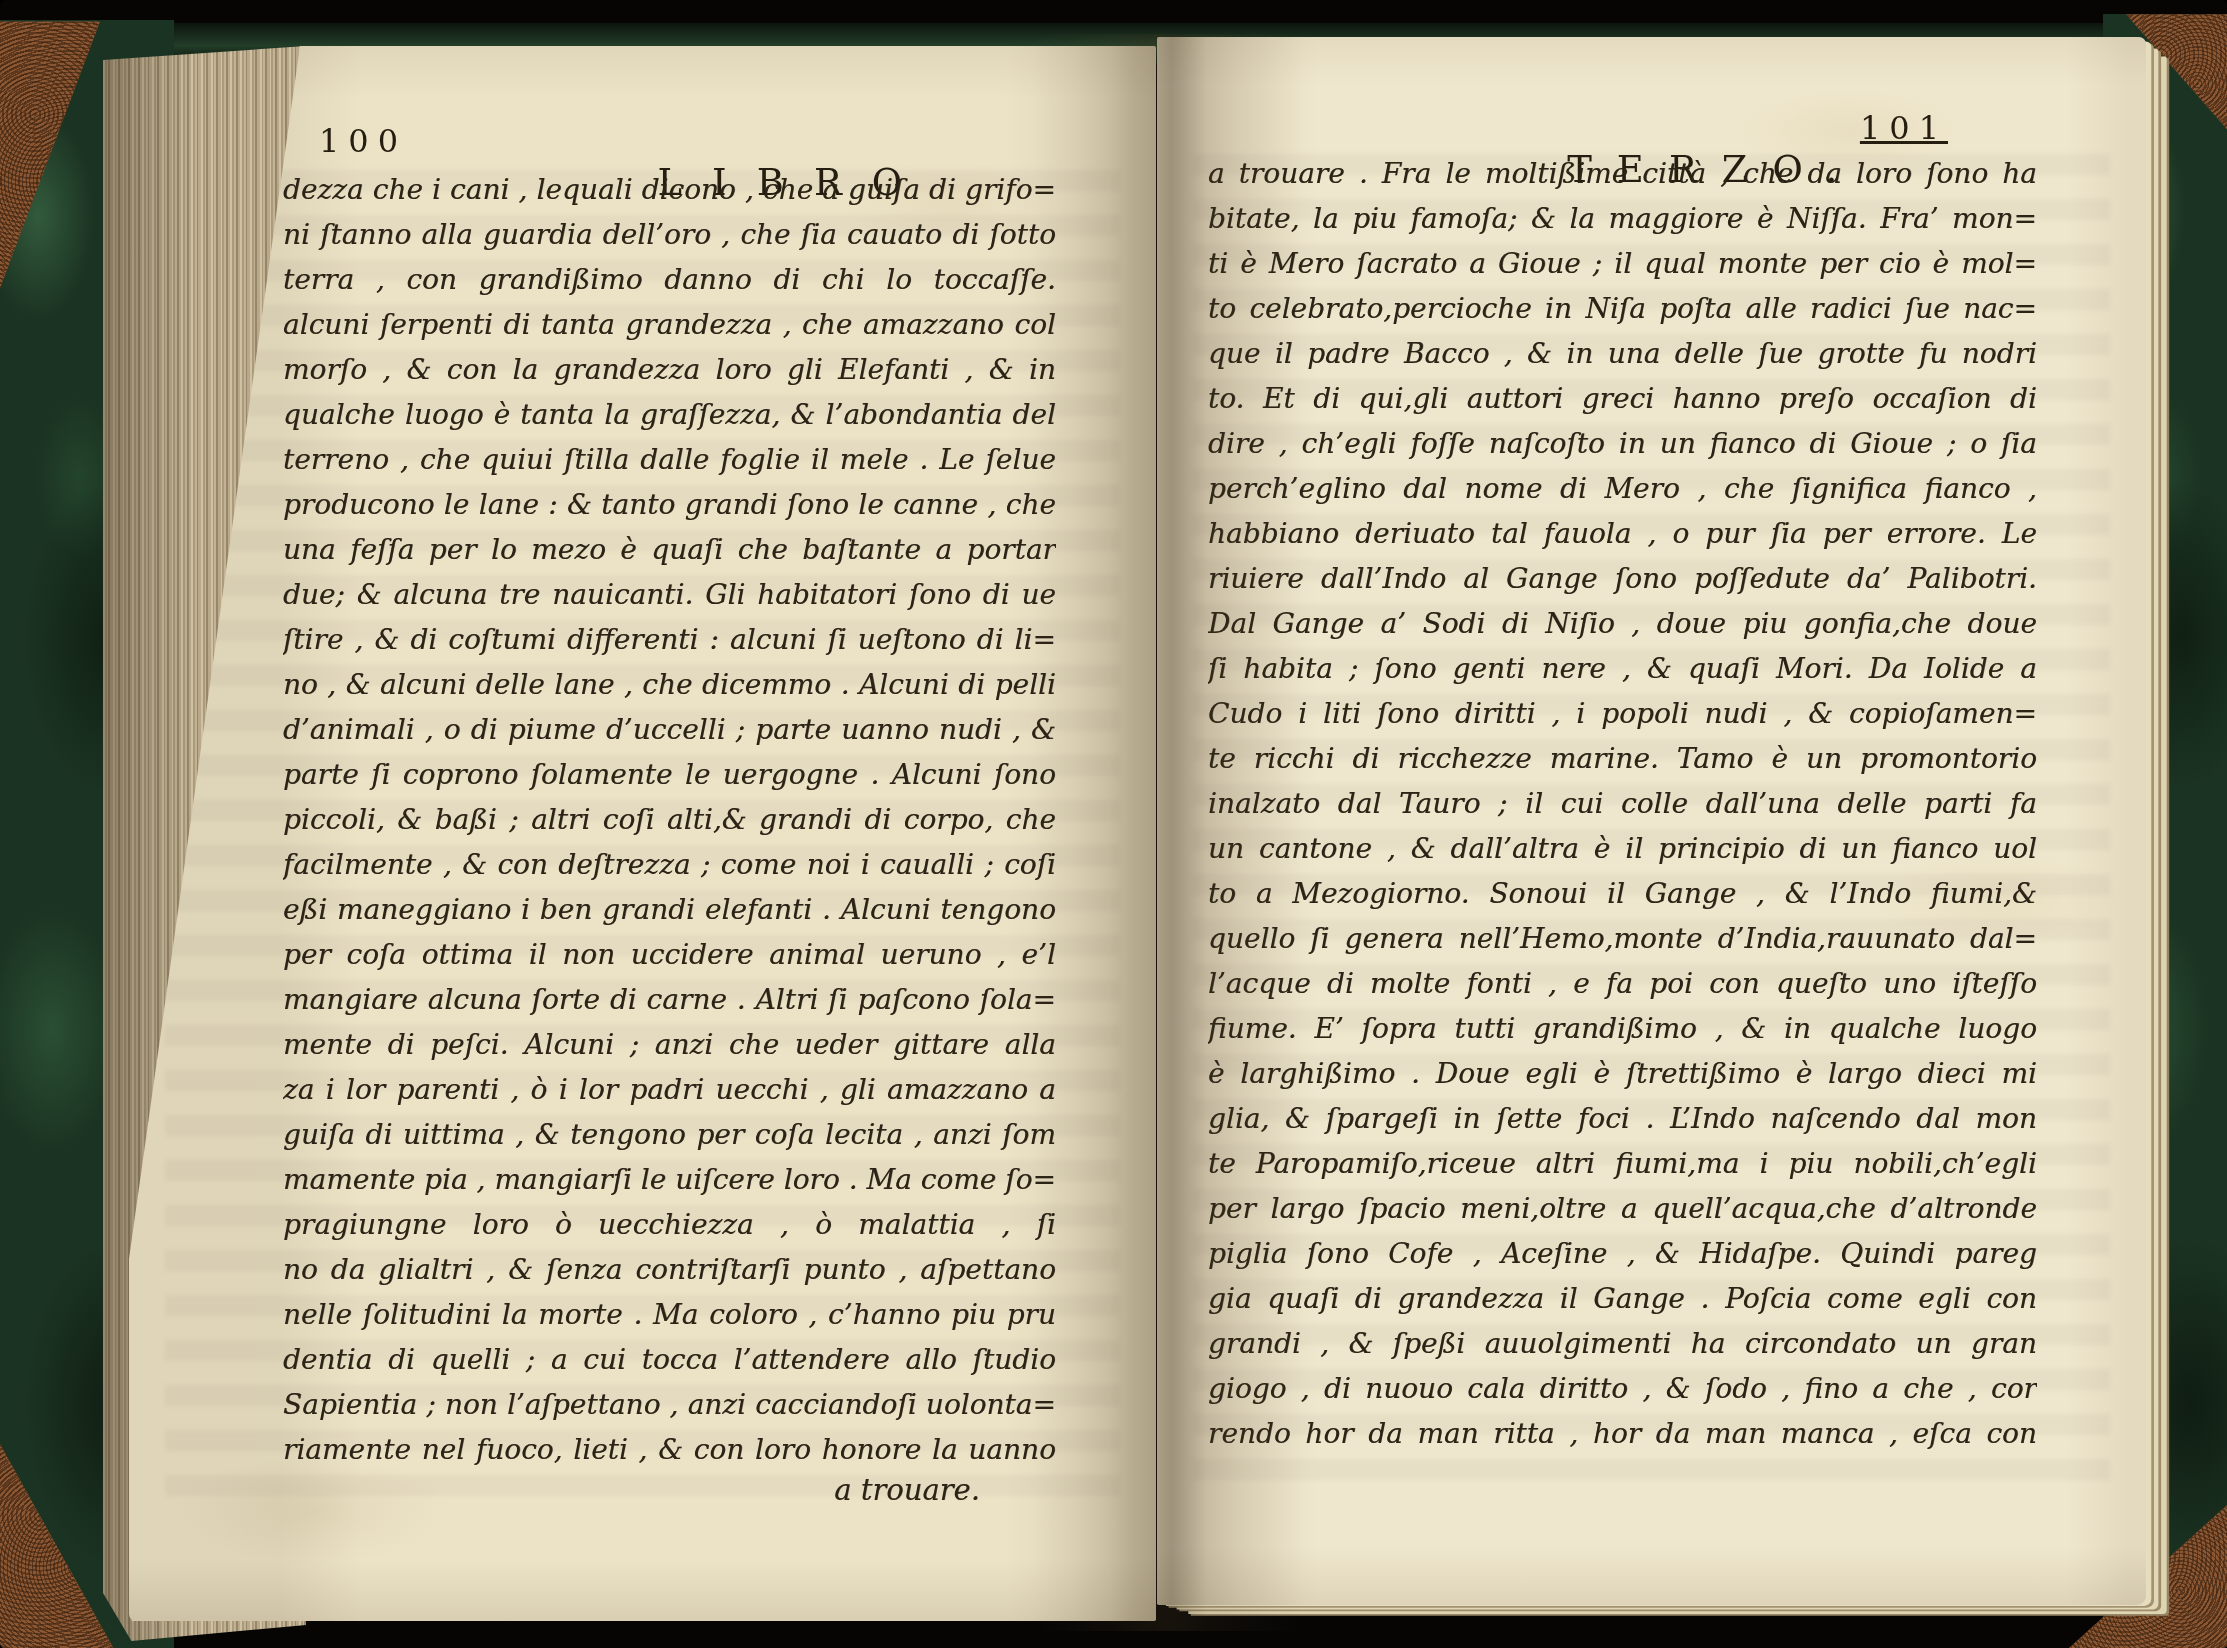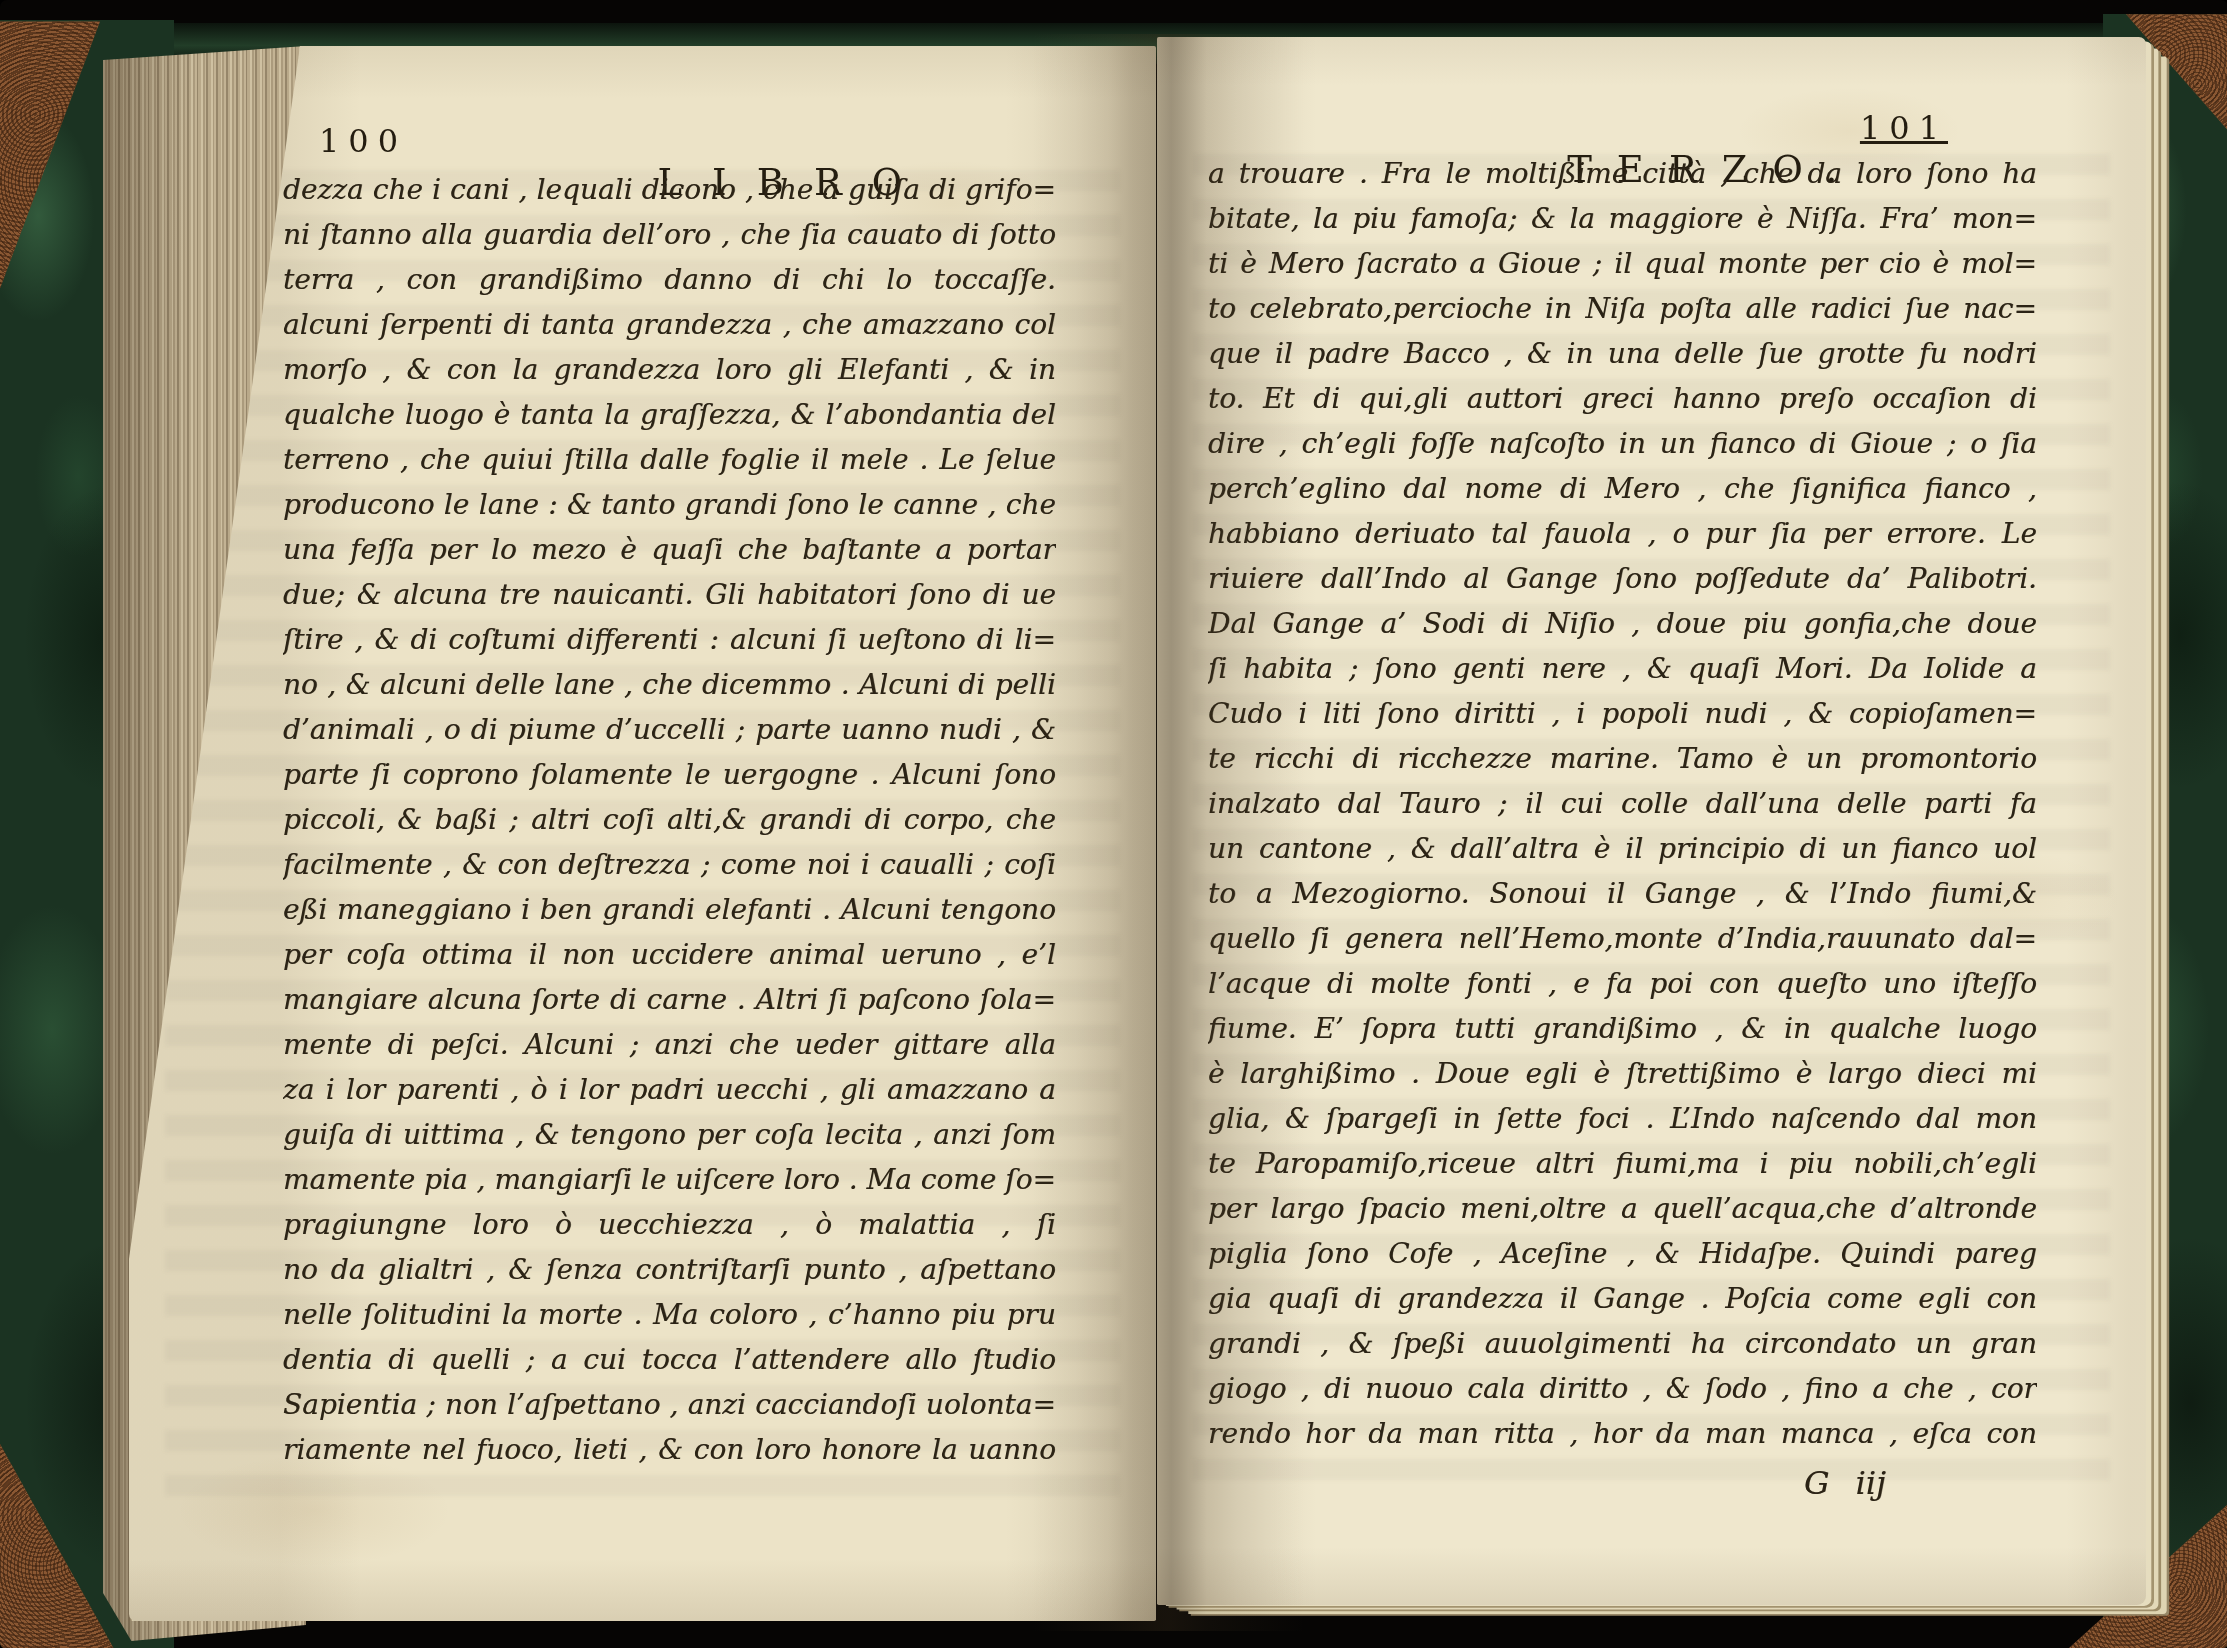--- a/index.html
+++ b/index.html
@@ -130,20 +130,21 @@
         <div class="line">za i lor parenti , ò i lor padri uecchi , gli amazzano a</div>
         <div class="line">guiſa di uittima , &amp; tengono per coſa lecita , anzi ſom</div>
         <div class="line">mamente pia , mangiarſi le uiſcere loro . Ma come ſo=</div>
         <div class="line">pragiungne loro ò uecchiezza , ò malattia , ſi diſcoſta=</div>
         <div class="line">no da glialtri , &amp; ſenza contriſtarſi punto , aſpettano</div>
         <div class="line">nelle ſolitudini la morte . Ma coloro , c’hanno piu pru</div>
         <div class="line">dentia di quelli ; a cui tocca l’attendere allo ſtudio della</div>
         <div class="line">Sapientia ; non l’aſpettano , anzi cacciandoſi uolonta=</div>
         <div class="line">riamente nel fuoco, lieti , &amp; con loro honore la uanno</div>
       </div>
+    <div class="catchword">a trouare.</div>
   </div>
 
   <div class="page page-right">
     <div class="showthrough"></div>
     <div class="header hr">
       <span>TERZO.</span><span class="pagenum pr">101</span>
     </div>
     <div class="lines lr">
         <div class="line">a trouare . Fra le moltißime città , che da loro ſono ha</div>
         <div class="line">bitate, la piu famoſa; &amp; la maggiore è Niſſa. Fra’ mon=</div>
@@ -168,18 +169,17 @@
         <div class="line">è larghißimo . Doue egli è ſtrettißimo è largo dieci mi</div>
         <div class="line">glia, &amp; ſpargeſi in ſette foci . L’Indo naſcendo dal mon</div>
         <div class="line">te Paropamiſo,riceue altri fiumi,ma i piu nobili,ch’egli</div>
         <div class="line">per largo ſpacio meni,oltre a quell’acqua,che d’altronde</div>
         <div class="line">piglia ſono Cofe , Aceſine , &amp; Hidaſpe. Quindi pareg</div>
         <div class="line">gia quaſi di grandezza il Gange .  Poſcia  come egli con</div>
         <div class="line">grandi , &amp; ſpeßi auuolgimenti ha  circondato un gran</div>
         <div class="line">giogo , di nuouo cala diritto , &amp; ſodo , fino a che , cor</div>
         <div class="line">rendo hor da man ritta ,  hor da man manca , eſca con</div>
       </div>
-    <div class="signature">G iij</div>
   </div>
 
   <div class="gutter"></div>
 </div>
 
 
 </body></html>

